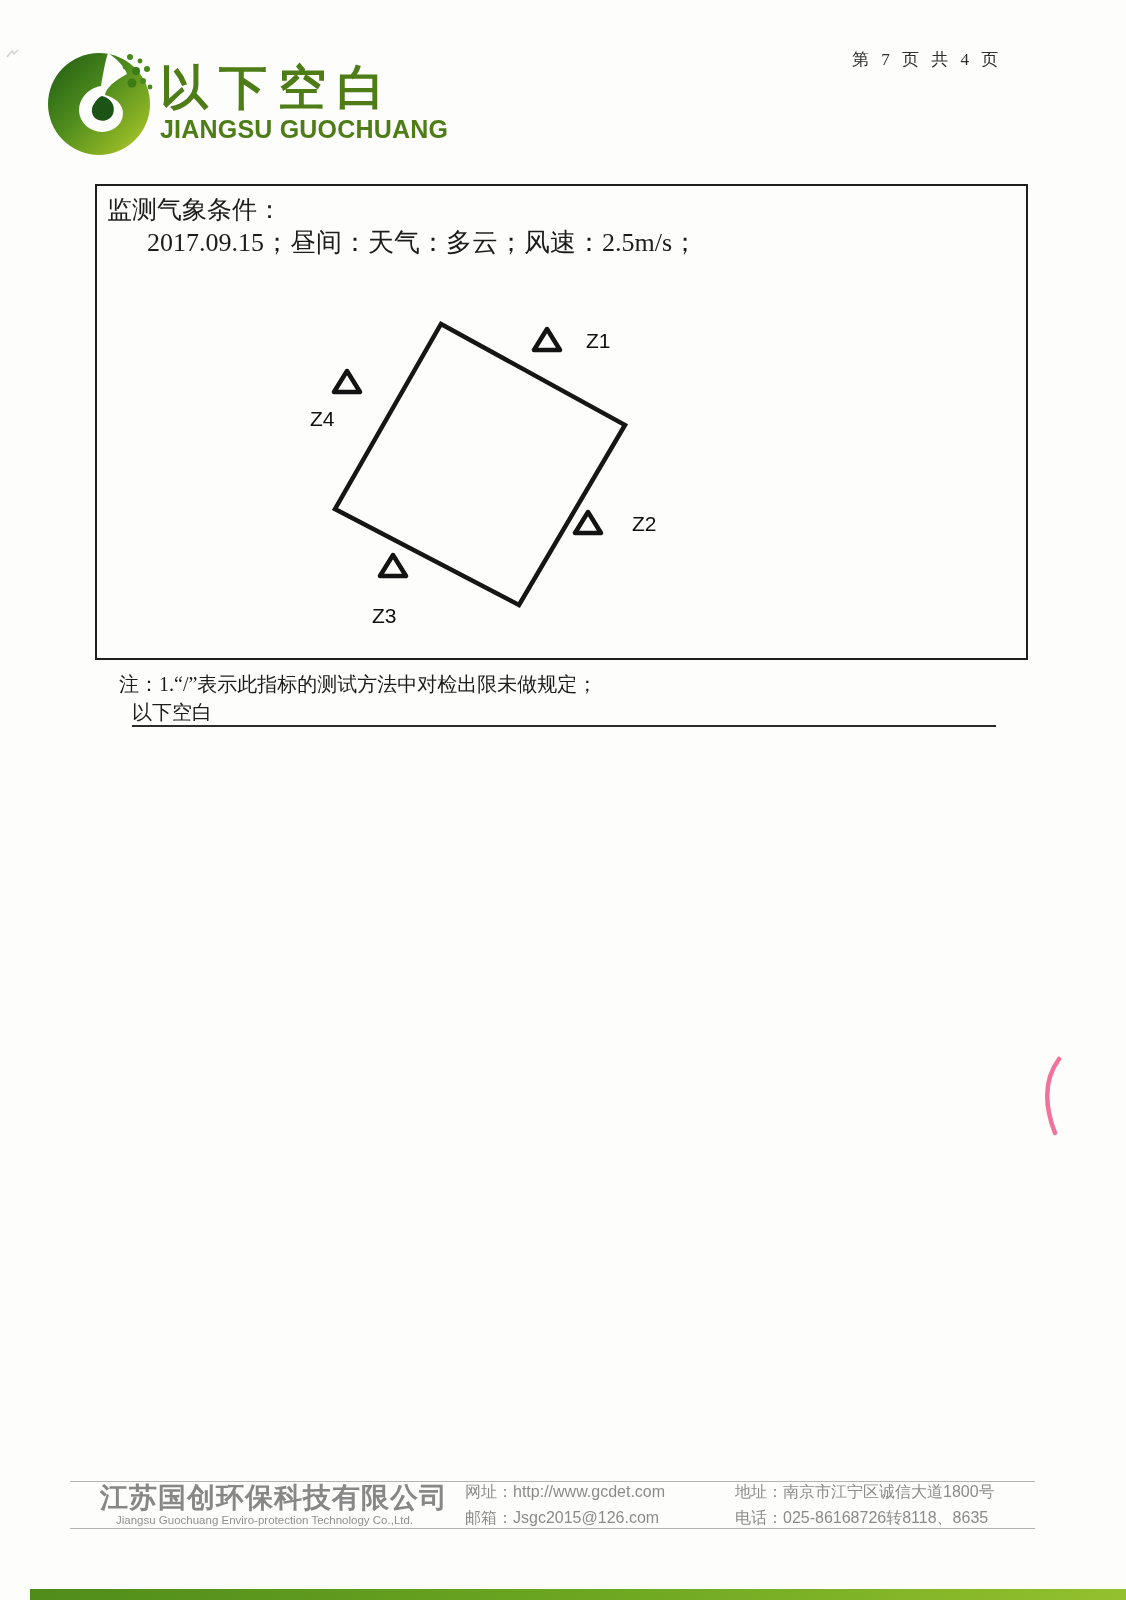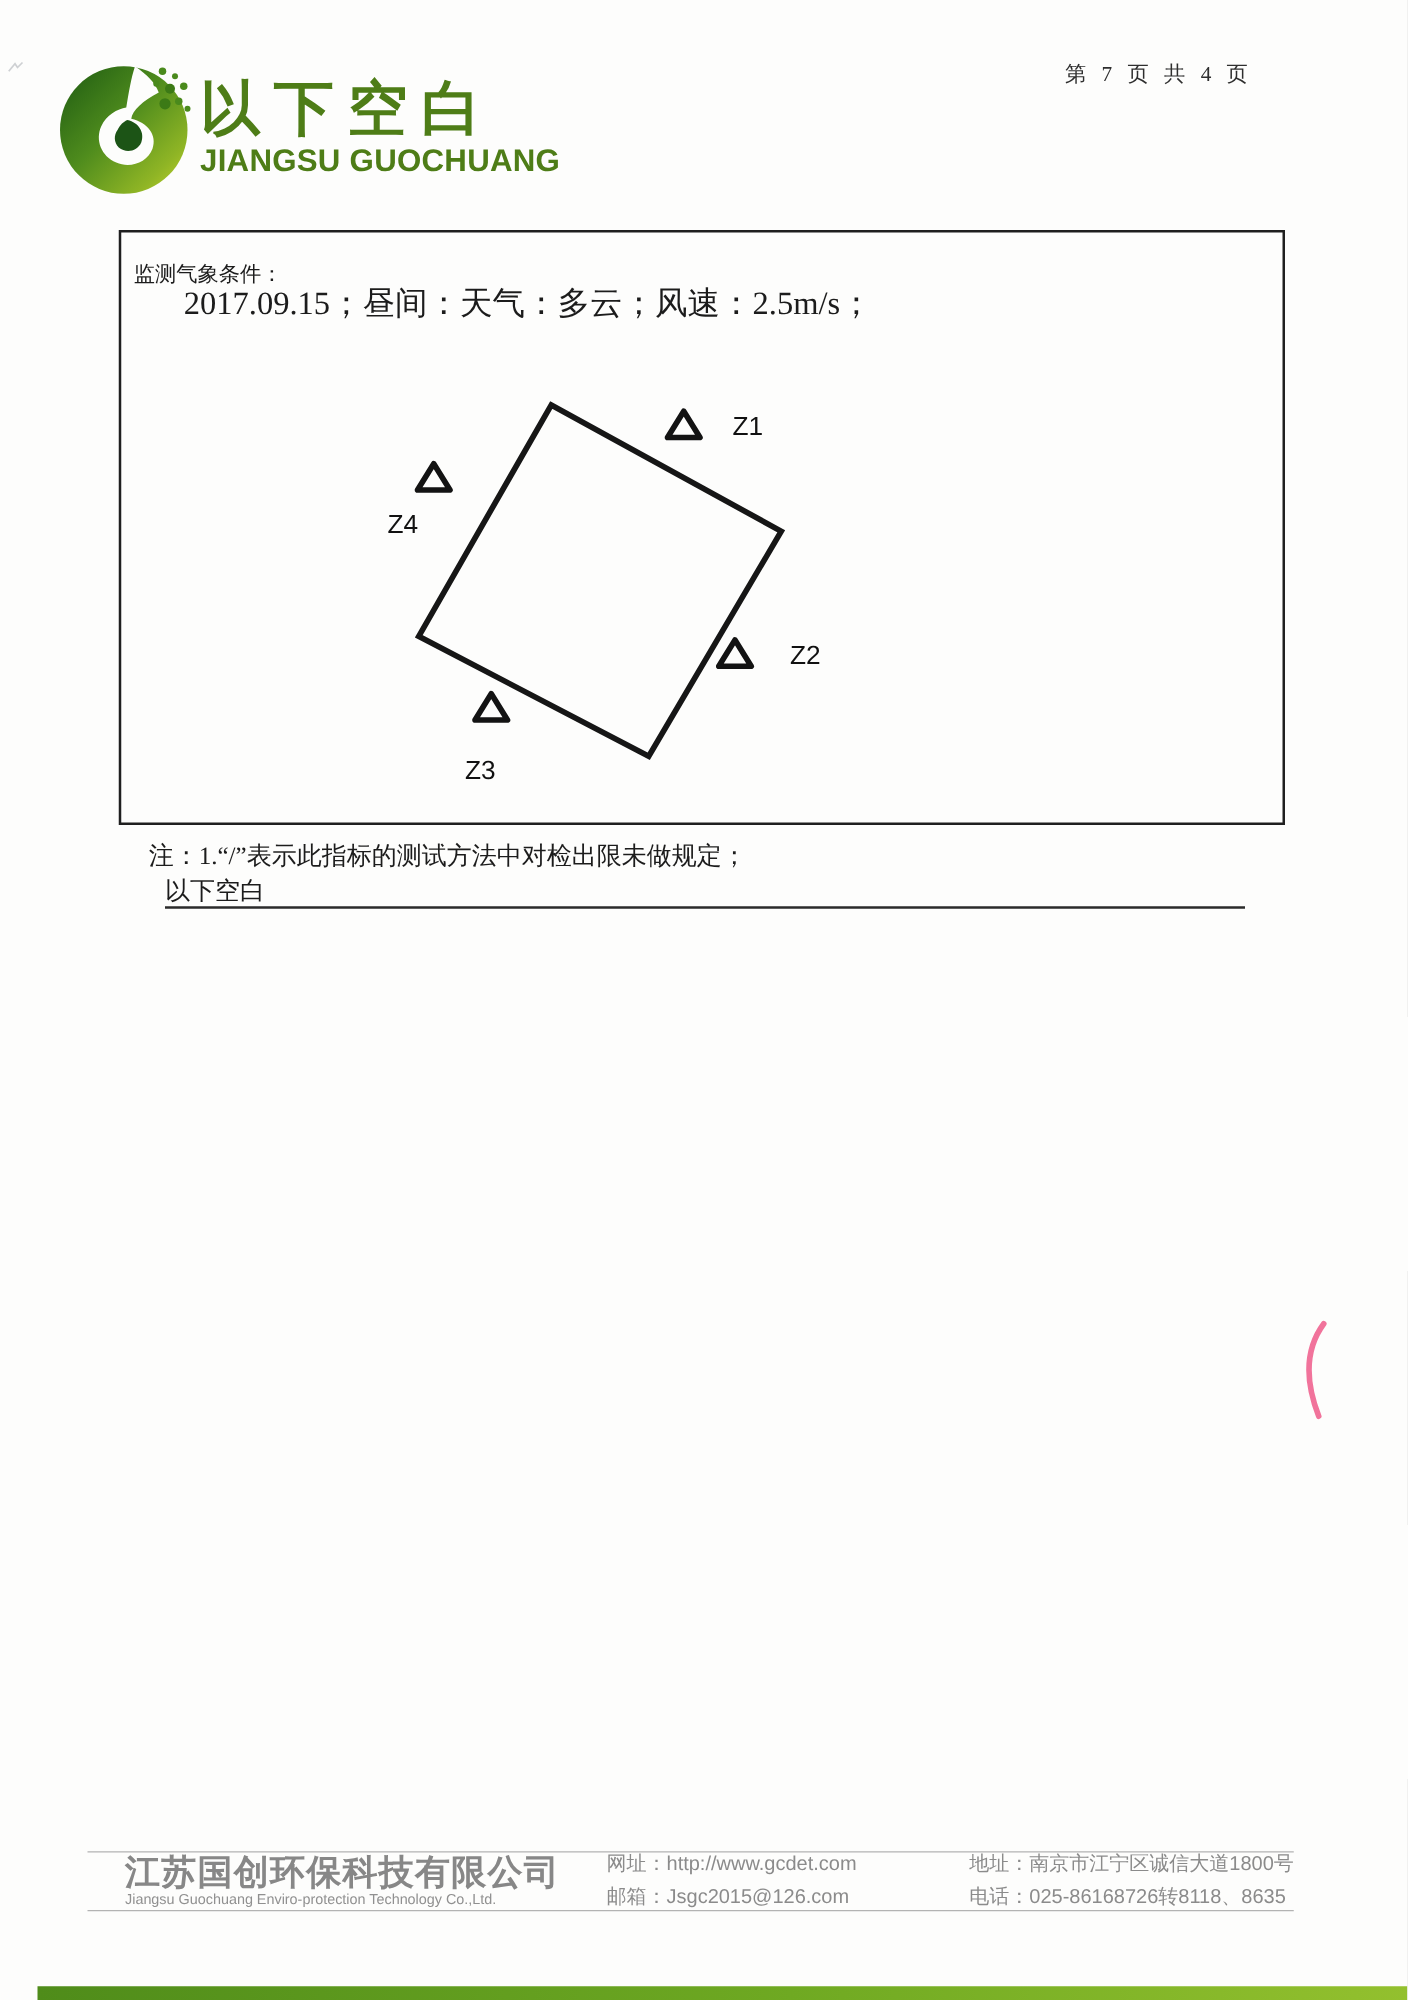--- a/index.html
+++ b/index.html
@@ -27,48 +27,48 @@
     letter-spacing:0.2px; margin-top:3px; white-space:nowrap;
   }
   
   .corner-artifact { position:absolute; left:5px; top:48px; opacity:.55; }
 
   
   .monitor-box {
     position:absolute; left:95px; top:184px; width:933px; height:476px;
     border:2px solid #1f1f1f;
   }
-  .box-title { position:absolute; left:10px; top:22px; font-size:17px; }
+  .box-title { position:absolute; left:10px; top:7px; font-size:25px; }
   .box-conditions { position:absolute; left:50px; top:39px; font-size:26px; }
   .site-map { position:absolute; left:0; top:0; width:929px; height:472px; }
   .site-map text { font-family:"Liberation Sans","DejaVu Sans",sans-serif; font-size:21px; fill:#111; }
 
   
   .note1 { position:absolute; left:119px; top:671px; font-size:20px; }
   .blank-below {
     position:absolute; left:132px; top:699px; width:864px; height:28px;
     font-size:20px; border-bottom:2px solid #2b2b2b;
   }
 
   
   .pink-mark { position:absolute; left:1040px; top:1056px; }
 
   
   .footer {
     position:absolute; left:70px; top:1481px; width:965px; height:48px;
     border-top:1px solid #b3b3b3; border-bottom:1px solid #b3b3b3;
     display:flex; align-items:center;
-    color:#8b8b8b; font-family:"Liberation Sans","DejaVu Sans",sans-serif;justify-content:space-between;
+    color:#8b8b8b; font-family:"Liberation Sans","DejaVu Sans",sans-serif;
   }
   .footer-company { padding-left:30px; width:360px; }
   .footer-company-zh {
     font-size:28px; font-weight:700; color:#878787;
     letter-spacing:1px; line-height:1; white-space:nowrap;
   }
-  .footer-company-en { font-size:11.5px; color:#909090; margin-top:2px; white-space:nowrap; }
+  .footer-company-en { font-size:11.5px; color:#909090; margin-top:2px; white-space:nowrap;margin-left:16px; }
   .footer-col { font-size:16px; line-height:1.6; white-space:nowrap; }
   .footer-web { margin-left:35px; width:270px; }
   .footer-addr { }
 
   
   .green-bar {
     position:absolute; left:30px; right:0; bottom:0; height:11px;
     background:linear-gradient(90deg,#4f8c1a 0%,#6fa922 55%,#93c02e 100%);
   }
 </style>

